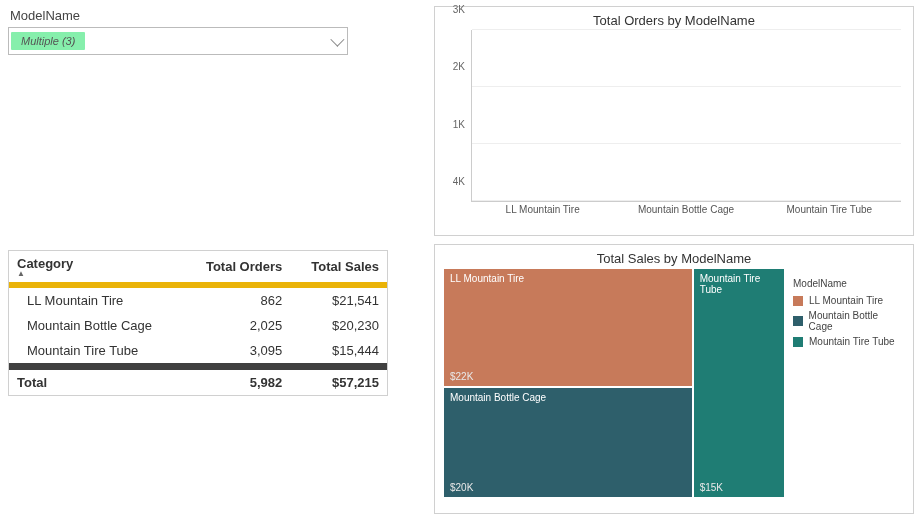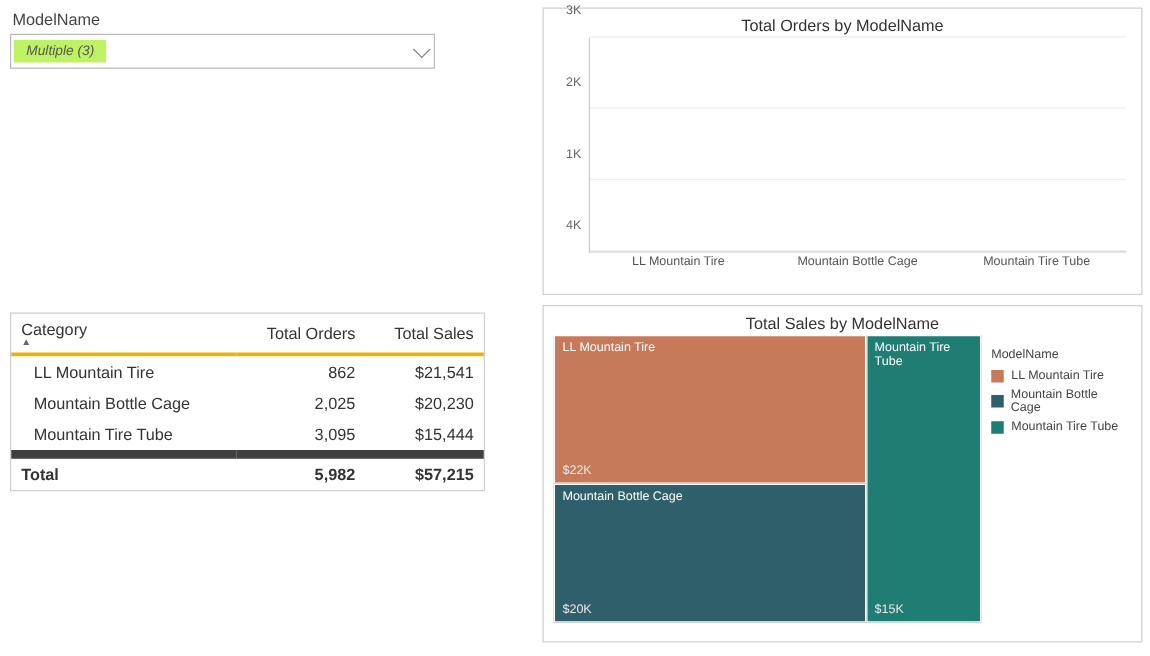--- a/index.html
+++ b/index.html
@@ -27,21 +27,21 @@
     height: 28px;
     width: 340px;
     margin-left: 2px;
     display: flex;
     align-items: center;
     justify-content: space-between;
     padding: 0 6px 0 2px;
     cursor: pointer;
   }
   .slicer-chip {
-    background: #bef264;
+    background: #86efac;
     font-style: italic;
     font-size: 11px;
     color: #555;
     padding: 3px 10px;
     border-radius: 1px;
   }
   .chev {
     width: 10px; height: 10px;
     border-right: 1px solid #888;
     border-bottom: 1px solid #888;
@@ -52,22 +52,22 @@
   .tbl-wrap {
     border: 1px solid #d0d0d0;
     width: 380px;
     margin-top: 6px;
     margin-left: 2px;
   }
   table { border-collapse: collapse; width: 100%; }
   th, td { padding: 5px 8px; font-size: 13px; }
   th {
     text-align: left;
-    font-weight: 400;
-    border-bottom: 3px solid #eab308;
+    font-weight: 700;
+    border-bottom: 6px solid #eab308;
     color: #333;
   }
   th.num, td.num { text-align: right; }
   th .sort-ind {
     display:block; font-size:8px; line-height:6px; color:#666;
   }
   tr.group td { font-weight: 700; }
   tr.total td { font-weight: 700; border-top: 7px solid #404040; }
   td.indent { padding-left: 18px; }
 

